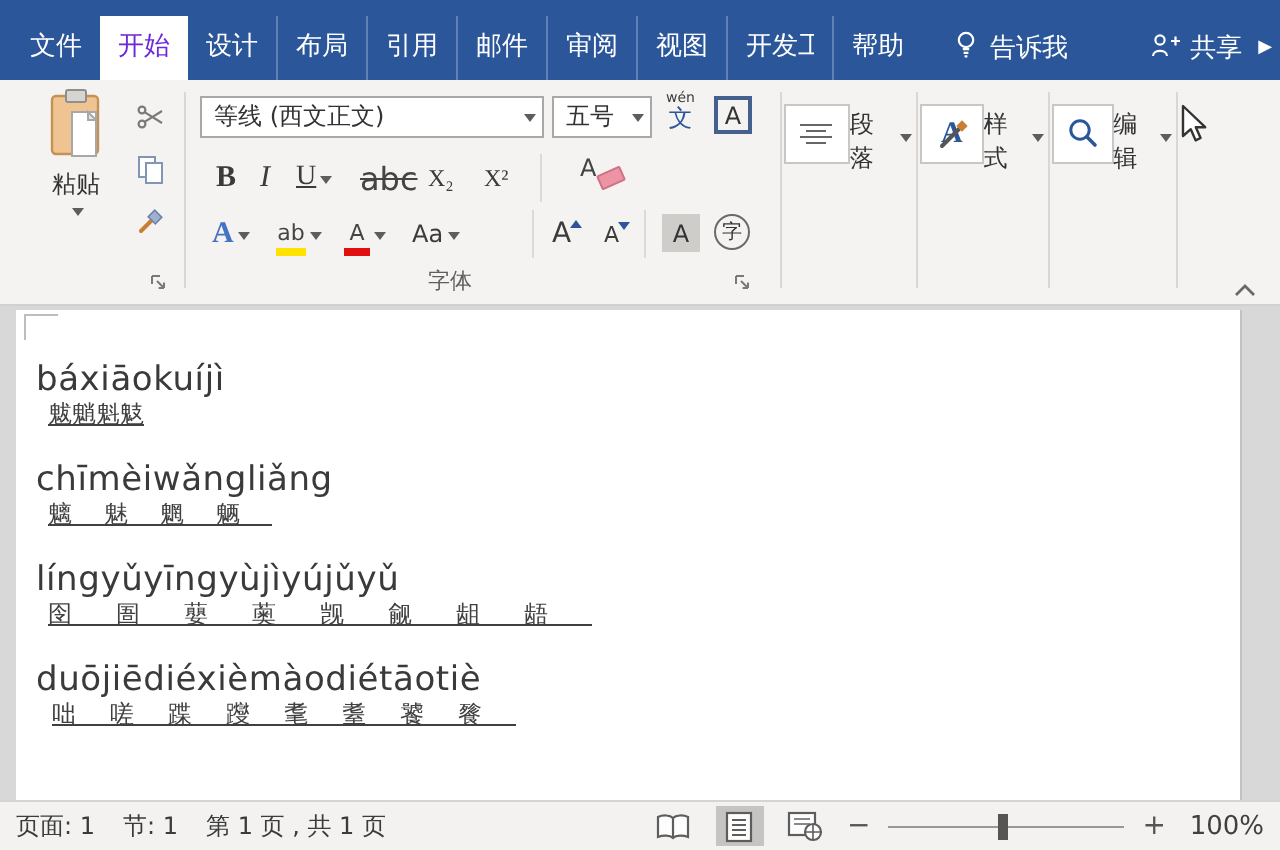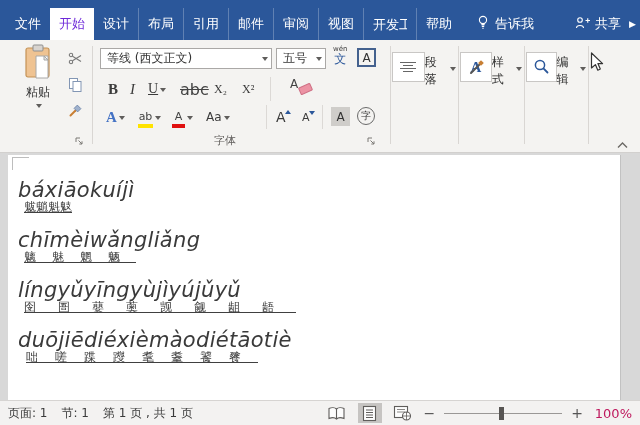--- a/index.html
+++ b/index.html
@@ -74,40 +74,40 @@
   .cgrp .lbl { margin-top:8px; font-size:12px; color:#333; }
   .cgrp .caret { margin-top:7px; top:0; }
   .pline { height:1px; background:#666; }
 
   
   .docarea { position:absolute; top:153px; left:0; right:0; bottom:25px; background:#d8d8d8; }
   .page { position:absolute; left:8px; right:20px; top:2px; bottom:0; background:#fff; box-shadow:1px 0 0 #c2c2c2; }
   .cropmark { position:absolute; left:4px; top:2px; width:17px; height:13px; border-left:1px solid #bdbdbd; border-top:1px solid #bdbdbd; }
   .doc-content { padding:26px 0 0 10px; }
   .doc-line { height:33px; margin-bottom:17px; }
-  .pinyin { font-size:21px; line-height:19px; color:#3a3a3a; letter-spacing:0.3px; display:block;font-style:italic; }
+  .pinyin { font-size:17px; line-height:19px; color:#3a3a3a; letter-spacing:0.3px; display:block; }
   .chars { font-size:12px; line-height:14px; color:#404040; display:block; padding-left:6px;text-decoration:underline; }
   .doc-line:nth-child(2) .chars { letter-spacing:16px; }
   .doc-line:nth-child(3) .chars { letter-spacing:22px; }
   .doc-line:nth-child(4) .chars { letter-spacing:17px; padding-left:8px; }
   .doc-line:nth-child(5) .chars { letter-spacing:13px; padding-left:8px; }
 
   
   .statusbar { position:absolute; left:0; right:0; bottom:0; height:25px; background:#f3f2f1;
                border-top:1px solid #d6d4d2; display:flex; align-items:center; font-size:12px; color:#3b3b3b; }
   .sb-item { margin-left:14px; white-space:nowrap; }
   .sb-item:first-child { margin-left:8px; }
   .sb-right { position:absolute; right:8px; top:0; height:24px; display:flex; align-items:center; gap:9px; }
   .viewbtn { display:flex; align-items:center; justify-content:center; width:24px; height:20px; }
   .viewbtn.sel { background:#c6c4c2; }
   .zoomsign { font-size:14px; color:#555; line-height:20px; }
   .ztrack { position:relative; width:118px; height:14px; }
   .ztrack .line { position:absolute; left:0; right:0; top:7px; height:1px; background:#9a9896; }
   .ztrack .handle { position:absolute; left:46%; top:1px; width:5px; height:13px; background:#575553; }
-  .zlabel { font-size:13px; color:#be185d; width:40px; text-align:right; }
+  .zlabel { font-size:13px; color:#404040; width:40px; text-align:right; }
 </style>
 </head>
 <body>
 
 <div class="app">
 
   <div class="tabbar">
     <div class="tab file"><span>文件</span></div>
     <div class="tab active"><span>开始</span></div>
     <div class="tab"><span>设计</span></div>

